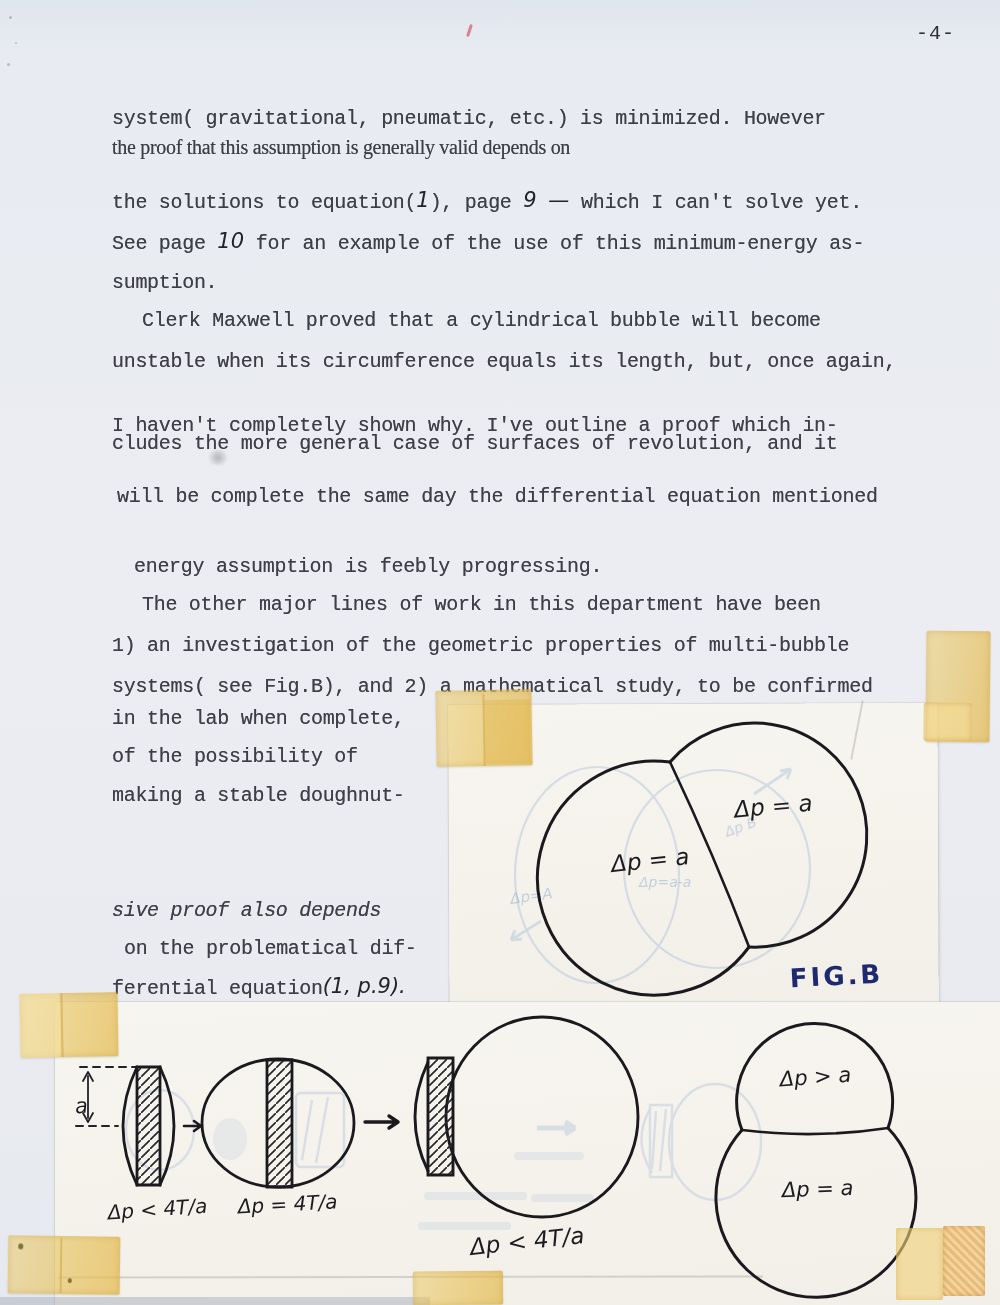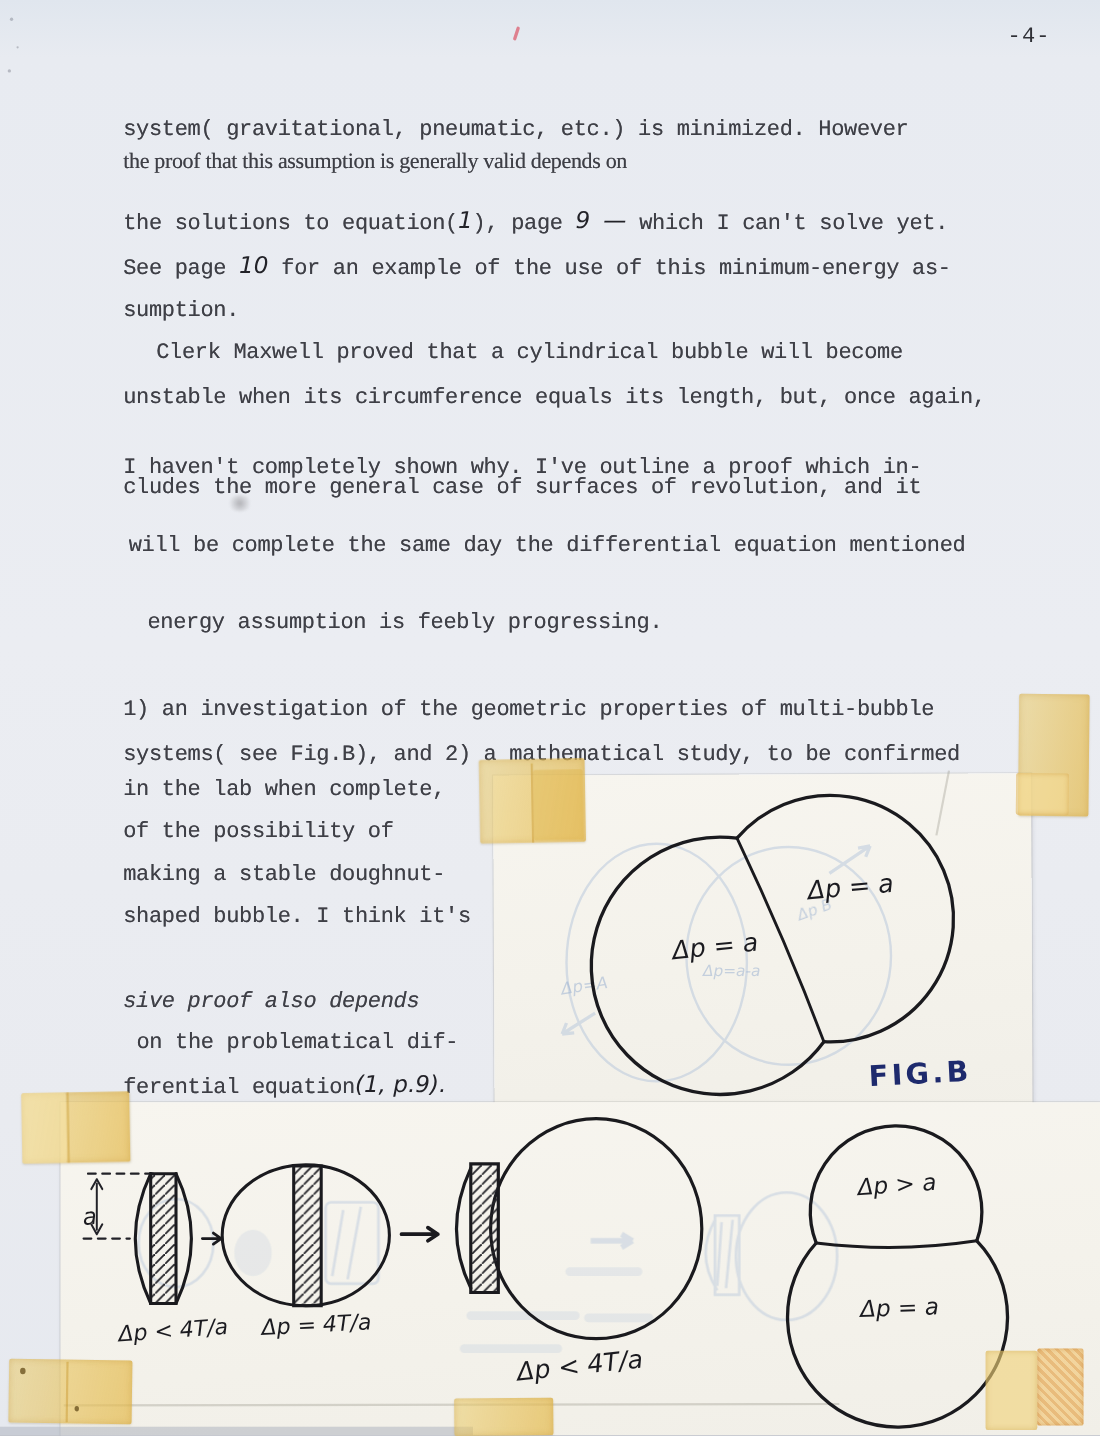--- a/index.html
+++ b/index.html
@@ -54,27 +54,27 @@
   <div class="tline" style="left:112px;top:136px;font-family:Liberation Serif, serif;"><span>the proof that this assumption is generally valid depends on</span></div>
   <div class="tline" style="left:112px;top:189px;"><span>the solutions to equation(</span><span class="hand">1</span><span>), page </span><span class="hand">9</span><span> </span><span class="hand">—</span><span> which I can't solve yet.</span></div>
   <div class="tline" style="left:112px;top:230px;"><span>See page </span><span class="hand">10</span><span> for an example of the use of this minimum-energy as-</span></div>
   <div class="tline" style="left:112px;top:271px;"><span>sumption.</span></div>
   <div class="tline" style="left:142px;top:309px;"><span>Clerk Maxwell proved that a cylindrical bubble will become</span></div>
   <div class="tline" style="left:112px;top:350px;"><span>unstable when its circumference equals its length, but, once again,</span></div>
   <div class="tline" style="left:112px;top:414px;"><span>I haven't completely shown why. I've outline a proof which in-</span></div>
   <div class="tline" style="left:112px;top:432px;"><span>cludes the more general case of surfaces of revolution, and it</span></div>
   <div class="tline" style="left:117px;top:473px;margin-top:12px;"><span>will be complete the same day the differential equation mentioned</span></div>
   <div class="tline" style="left:112px;top:555px;margin-left:22px;"><span>energy assumption is feebly progressing.</span></div>
+  <div class="tline" style="left:142px;top:593px;"><span>The other major lines of work in this department have been</span></div>
   <div class="tline" style="left:112px;top:634px;"><span>1) an investigation of the geometric properties of multi-bubble</span></div>
   <div class="tline" style="left:112px;top:675px;"><span>systems( see Fig.B), and 2) a mathematical study, to be confirmed</span></div>
 
   <div class="tline" style="left:112px;top:707px;"><span>in the lab when complete,</span></div>
   <div class="tline" style="left:112px;top:745px;"><span>of the possibility of</span></div>
   <div class="tline" style="left:112px;top:784px;text-align:right;"><span>making a stable doughnut-</span></div>
-  <div class="tline" style="left:112px;top:822px;"><span>shaped bubble. I think it's</span></div>
   <div class="tline" style="left:112px;top:899px;font-style:italic;"><span>sive proof also depends</span></div>
   <div class="tline" style="left:124px;top:937px;"><span>on the problematical dif-</span></div>
   <div class="tline" style="left:112px;top:975px;"><span>ferential equation</span><span class="hand">(1, p.9).</span></div>
 
   <svg id="figB" style="left:449px;top:697px;" width="491" height="316" viewBox="0 0 491 316">
 
     <g stroke="#a9bdd9" fill="none" stroke-width="2.2" opacity=".42" style="filter:blur(.6px)">
       <ellipse cx="148" cy="178" rx="82" ry="108"></ellipse>
       <ellipse cx="268" cy="172" rx="93" ry="99"></ellipse>
       <path d="M305,97 L342,72 M342,72 l-11,2 M342,72 l-4,10" stroke-width="3"></path>

